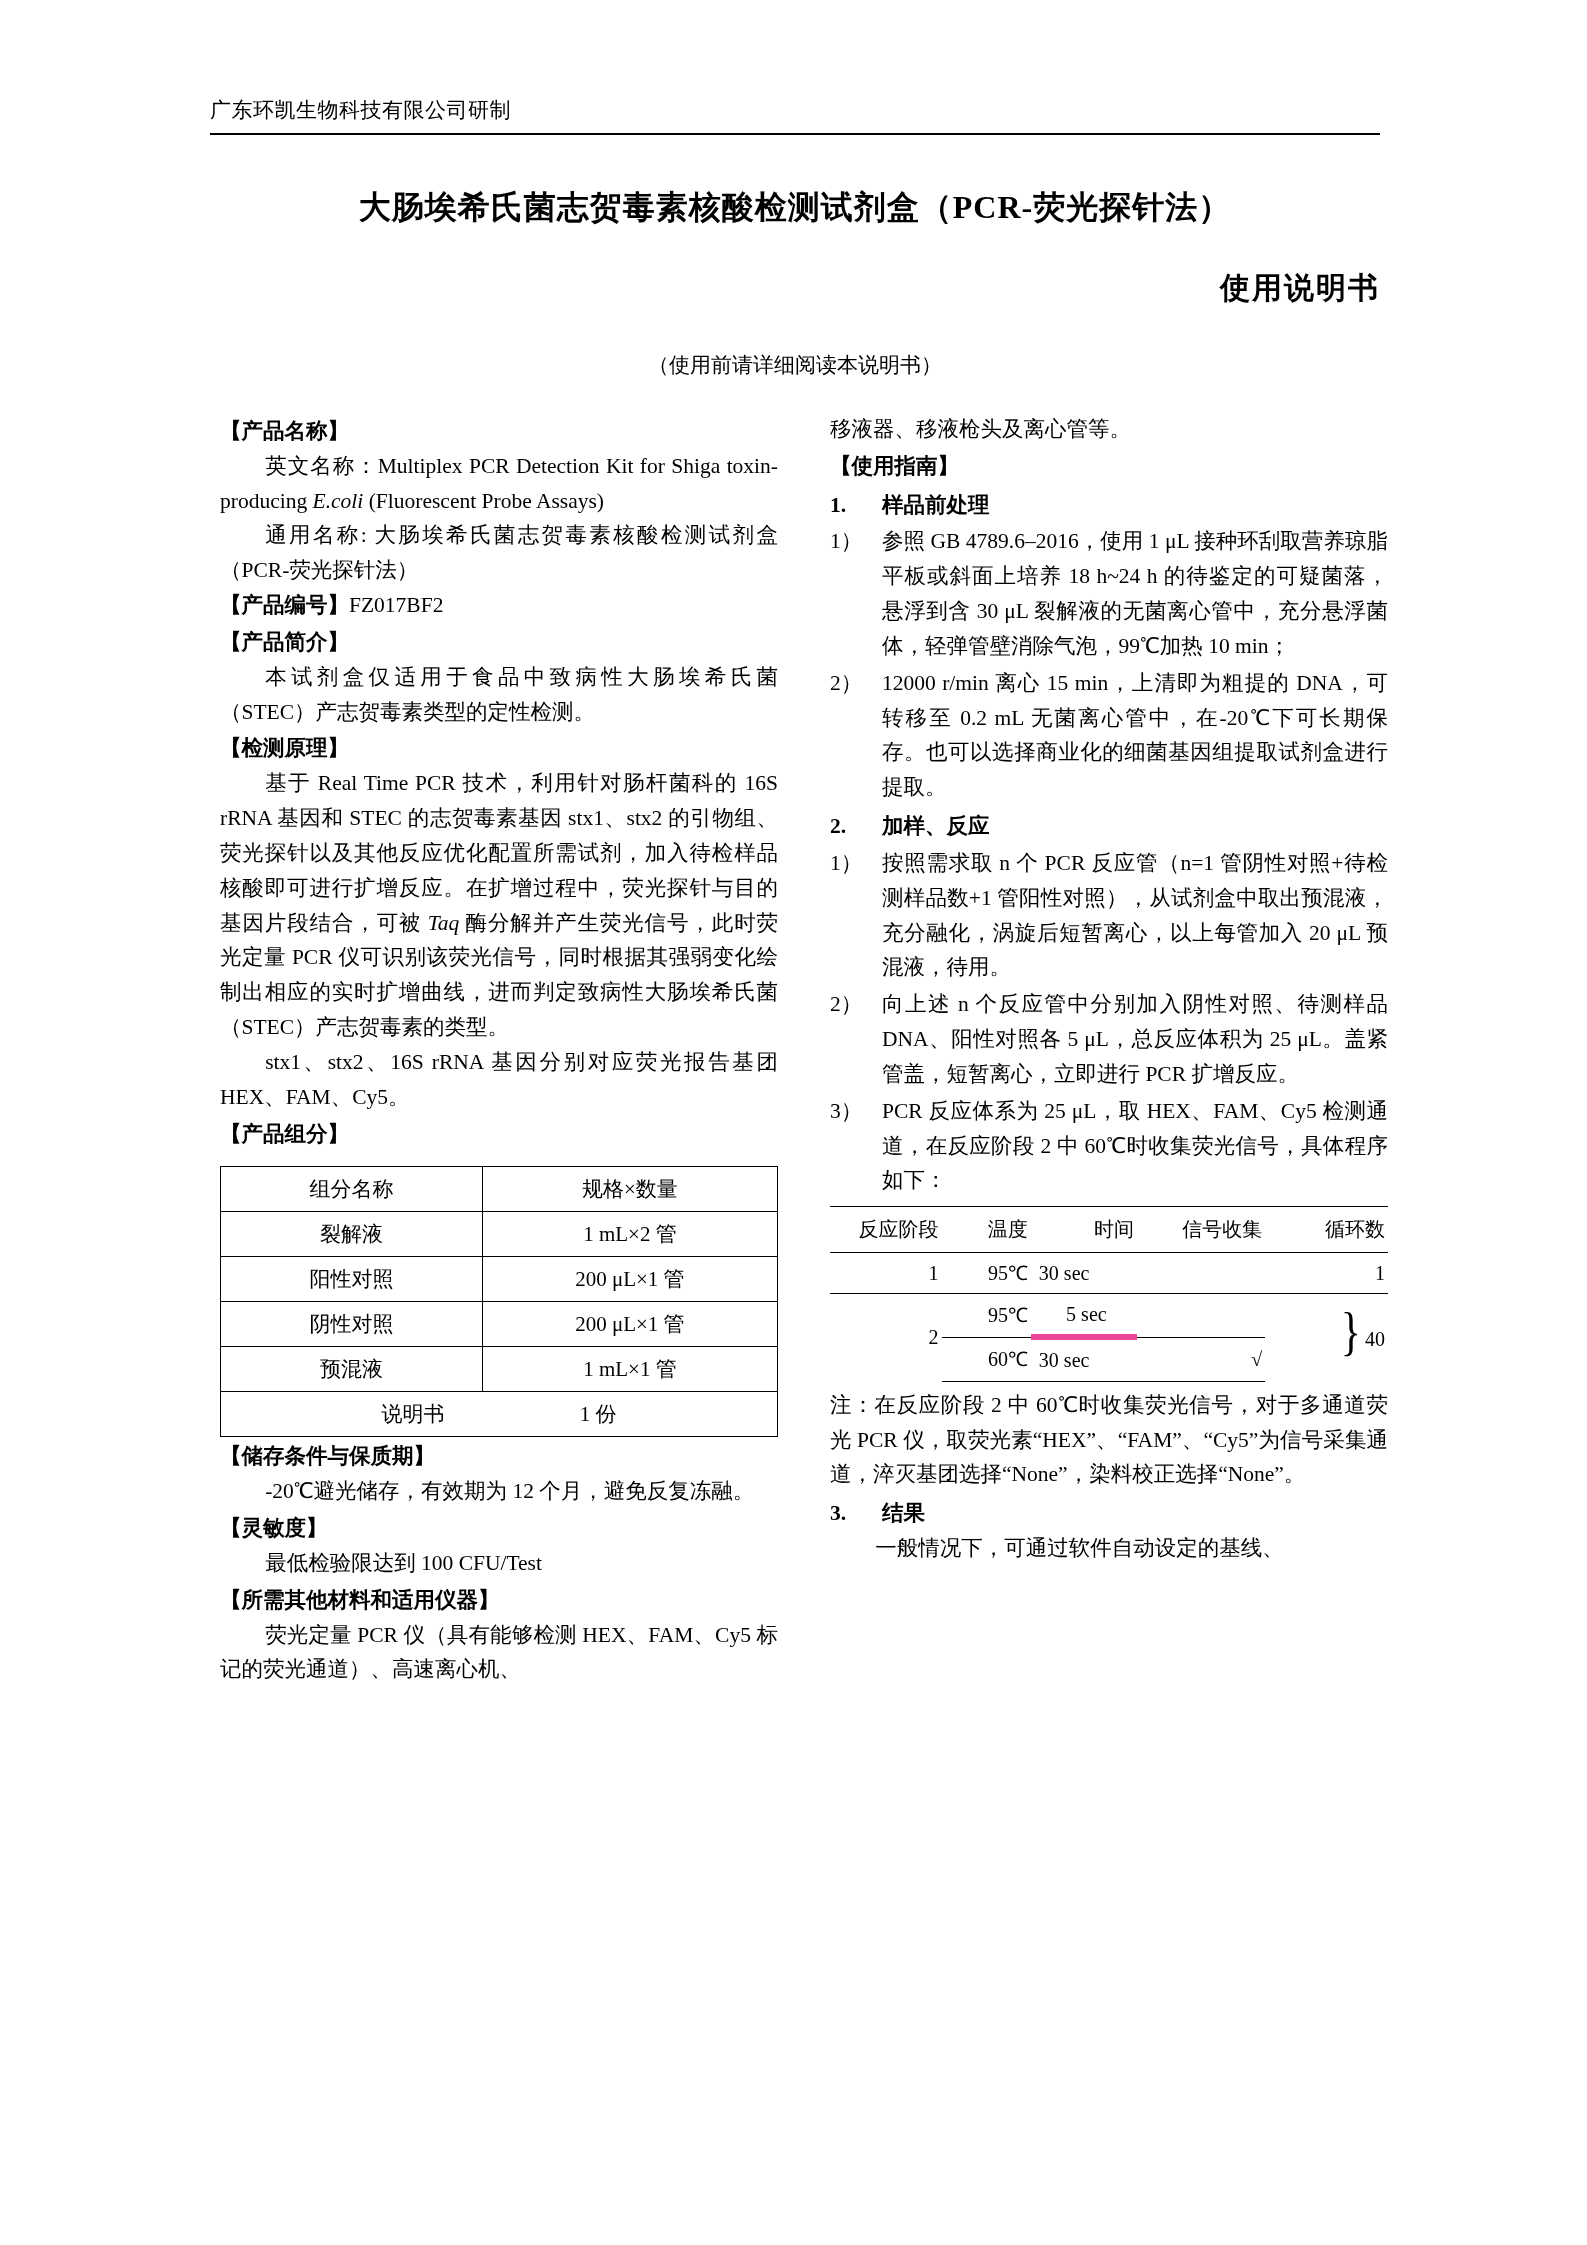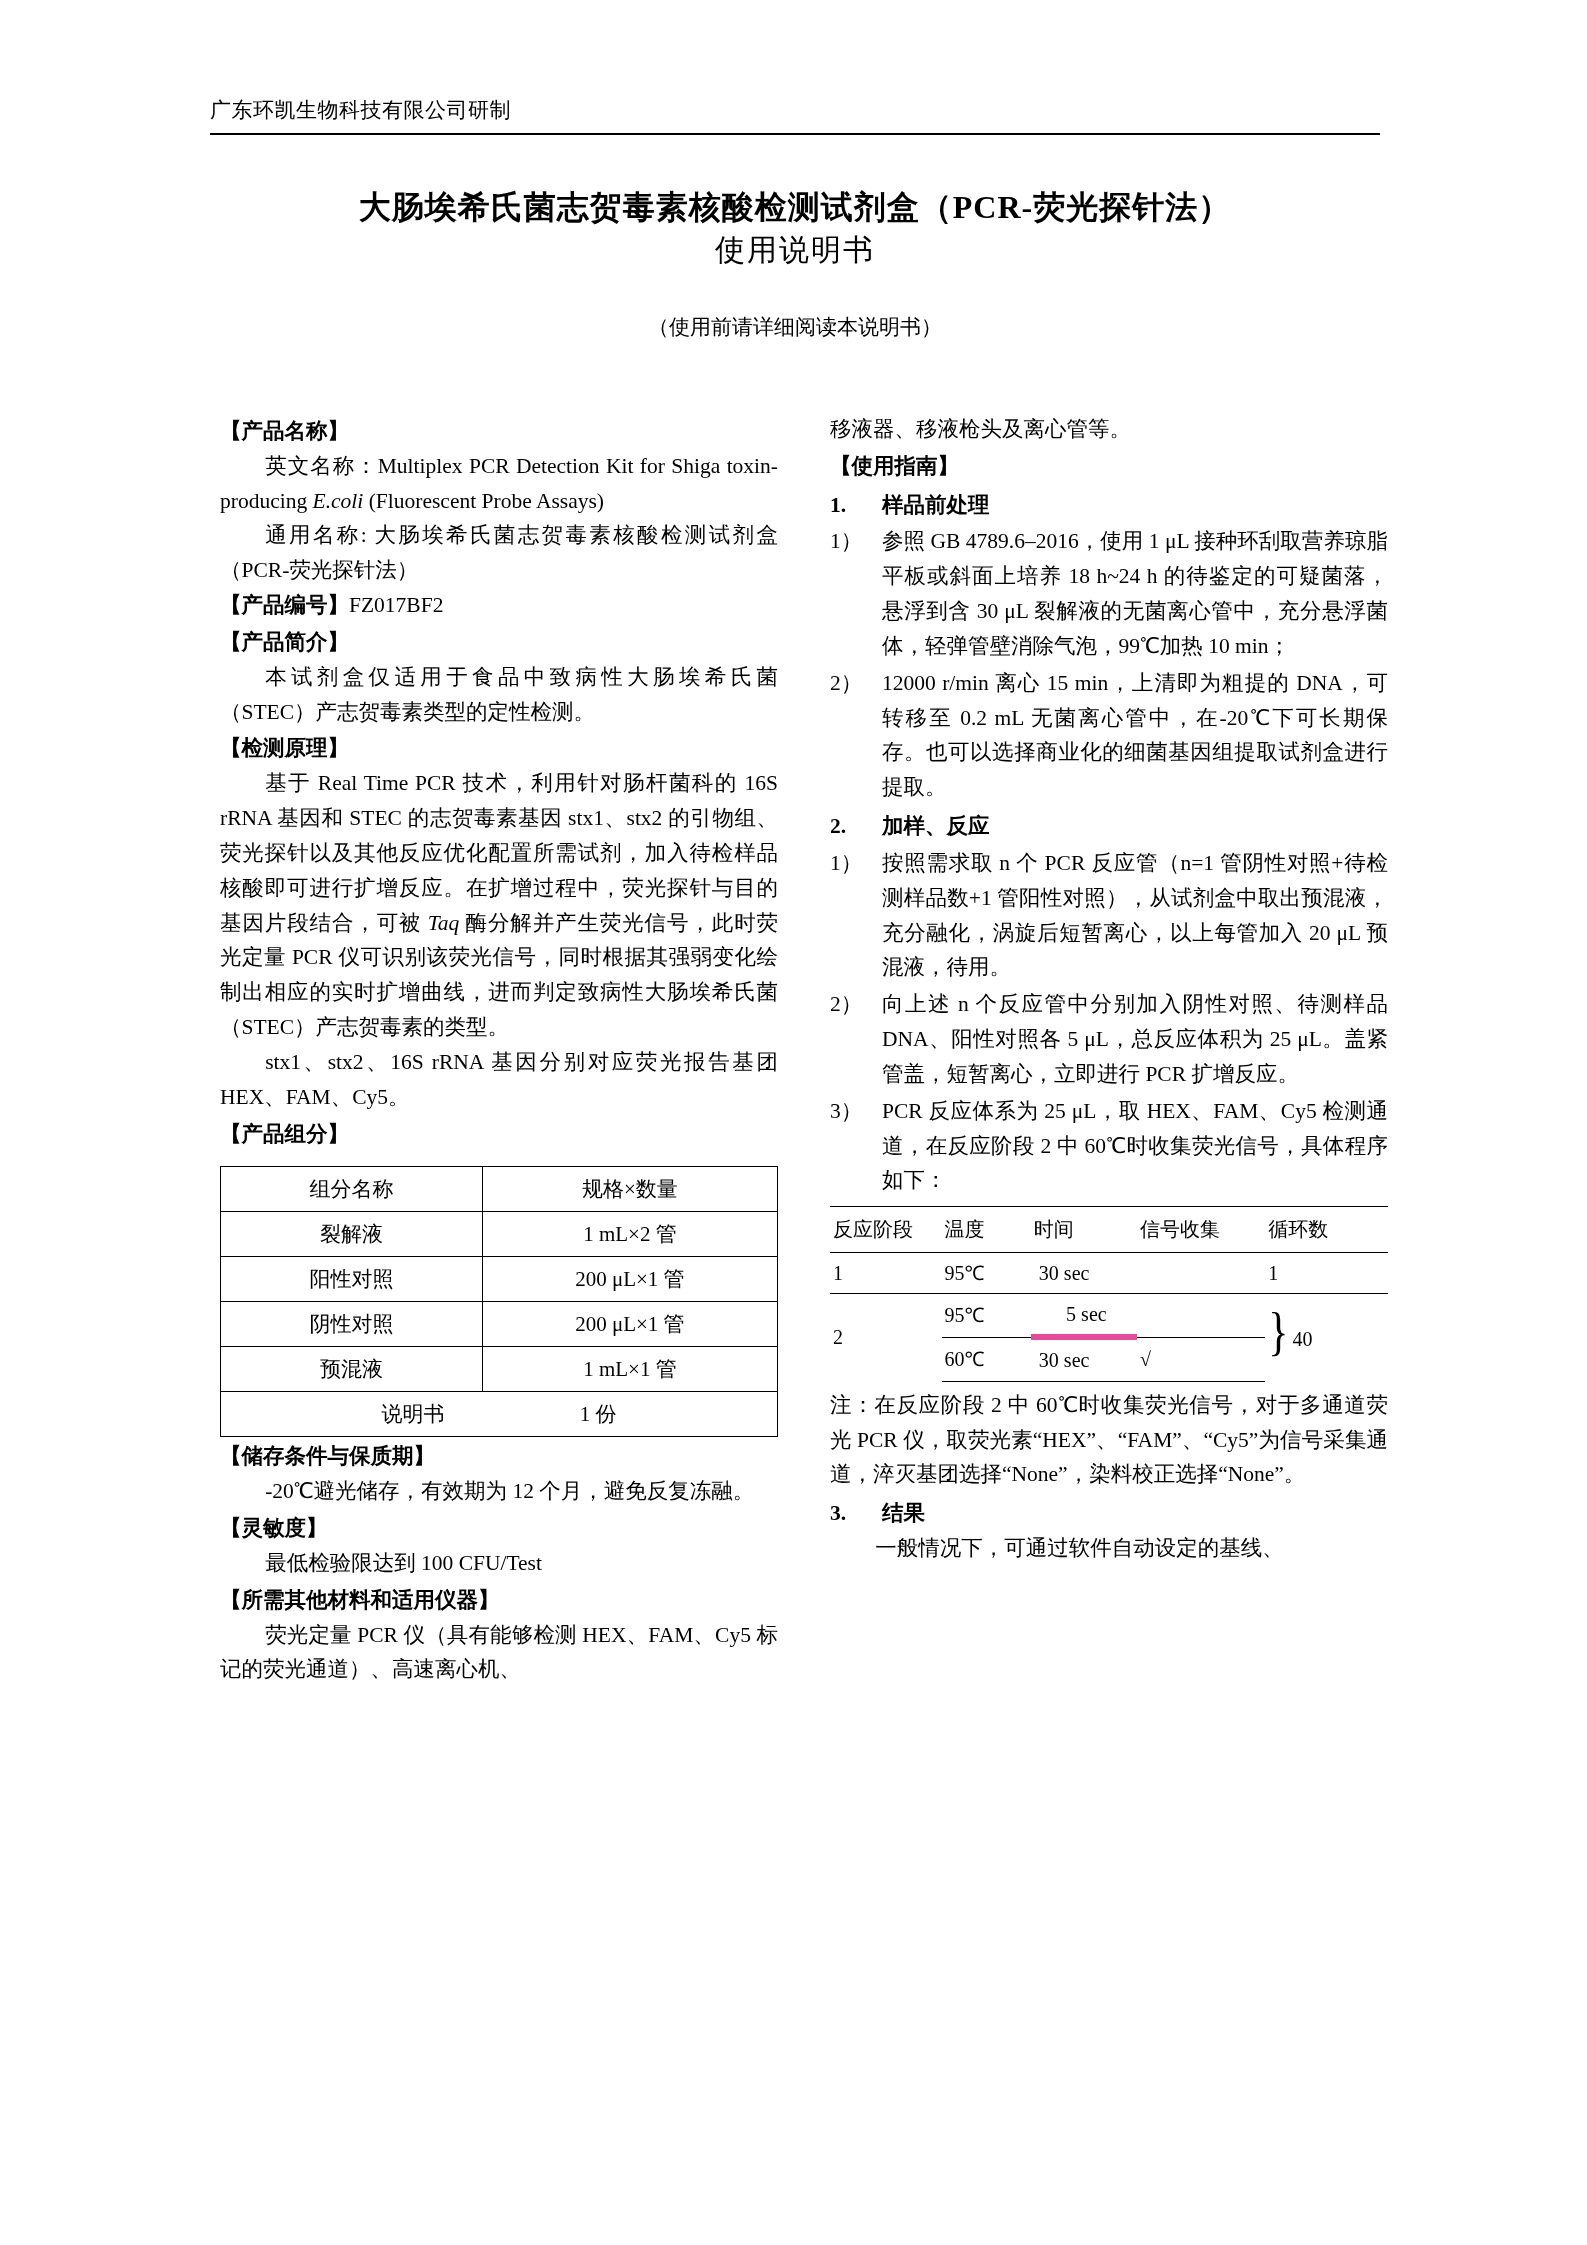--- a/index.html
+++ b/index.html
@@ -40,22 +40,24 @@
     text-align: center;
   }
   .doc-title {
     font-size: 32px;
     font-weight: bold;
     letter-spacing: 1px;
     line-height: 1.4;
   }
   .doc-subtitle {
     font-size: 30px;
-    font-weight: normal;
+    font-weight: bold;
+    margin-top: 38px;
     letter-spacing: 2px;
+    text-align: right;
   }
   .doc-note {
     font-size: 21px;
     margin-top: 42px;
   }
   .columns {
     position: absolute;
     left: 220px;
     top: 412px;
     width: 1170px;
@@ -132,21 +134,21 @@
 
   
   table.prog {
     border-collapse: collapse;
     width: 100%;
     margin-top: 8px;
     font-size: 20px;
   }
   table.prog td, table.prog th {
     padding: 4px 3px;
-    text-align: left;
+    text-align: right;
     font-weight: normal;
     border: none;
   }
   table.prog thead td {
     border-bottom: 1.6px solid #000;
     border-top: 1.6px solid #000;
     padding: 6px 3px;
   }
   table.prog tbody tr.row1 td {
     border-bottom: 1px solid #000;

